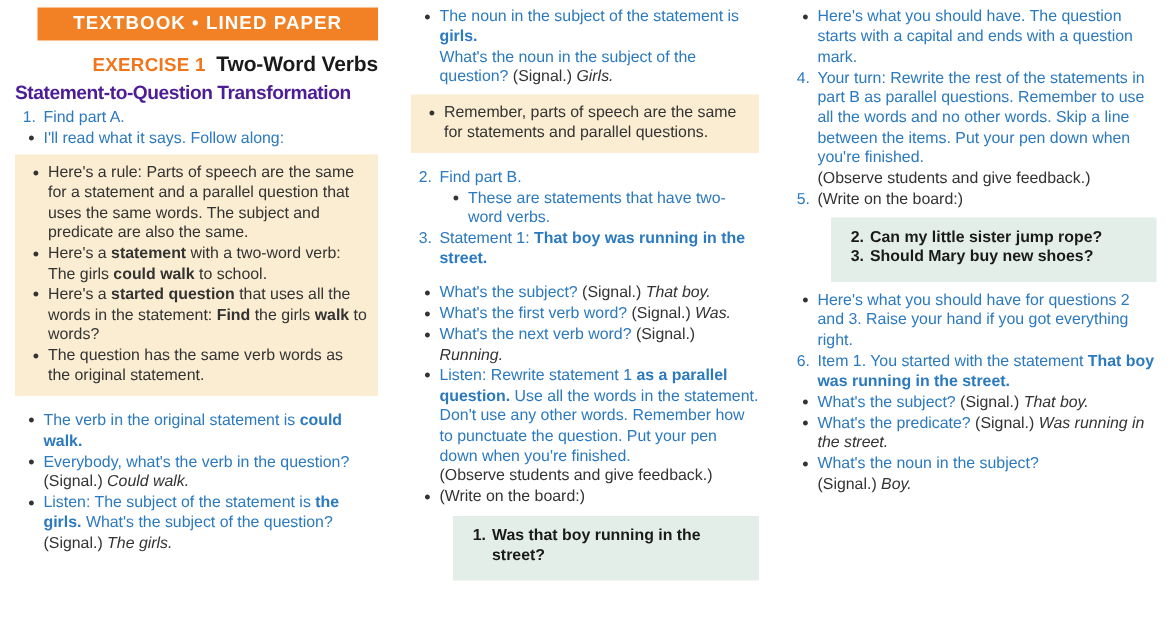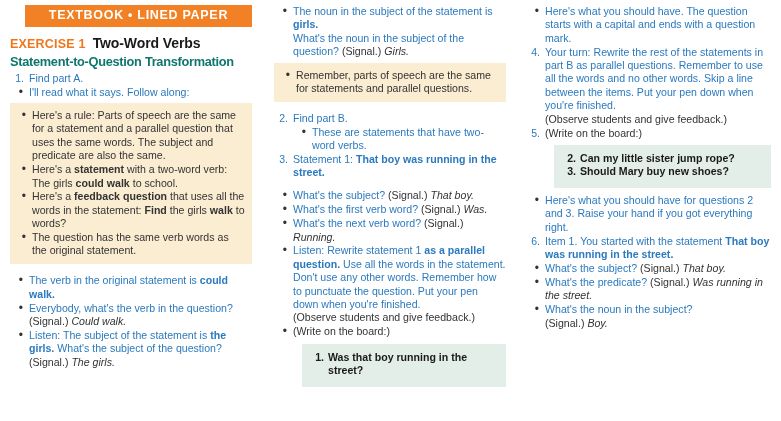--- a/index.html
+++ b/index.html
@@ -41,36 +41,37 @@
     text-align: center;
     padding: 4px 0 5px 0;
     margin: 0 0 7px 15px;
     line-height: 1.05;
   }
   
   .ex-line {
     margin: 0 0 3px 0;
     line-height: 1.12;
     white-space: nowrap;
+    text-align: right;
   }
   .ex-label {
     color: #F0761E;
     font-weight: bold;
     font-size: 12.5px;
     letter-spacing: 0.2px;
   }
   .ex-title {
     color: #1a1a1a;
     font-weight: bold;
     font-size: 14px;
     margin-left: 7px;
     letter-spacing: -0.1px;
   }
   .sub-title {
-    color: #0f766e;
+    color: #4c1d95;
     font-weight: bold;
     font-size: 12.8px;
     margin: 0 0 2px 0;
     letter-spacing: -0.3px;
     line-height: 1.15;
   }
 
   .item {
     display: flex;
     align-items: flex-start;
@@ -154,21 +155,21 @@
       <div class="item">
         <div class="marker bul">•</div>
         <div class="body"><span>Here's a rule: Parts of speech are the same for a statement and a parallel question that uses the same words. The subject and predicate are also the same.</span></div>
       </div>
       <div class="item">
         <div class="marker bul">•</div>
         <div class="body"><span>Here's a </span><b>statement</b><span> with a two-word verb: The girls </span><b>could walk</b><span> to school.</span></div>
       </div>
       <div class="item">
         <div class="marker bul">•</div>
-        <div class="body"><span>Here's a </span><b>feedback question</b><span> that uses all the words in the statement: </span><b>Find</b><span> the girls </span><b>walk</b><span> to words?</span></div>
+        <div class="body"><span>Here's a </span><b>started question</b><span> that uses all the words in the statement: </span><b>Find</b><span> the girls </span><b>walk</b><span> to words?</span></div>
       </div>
       <div class="item">
         <div class="marker bul">•</div>
         <div class="body">The question has the same verb words as the original statement.</div>
       </div>
     </div>
 
     <div class="gap-sm"></div>
 
     <div class="item">

